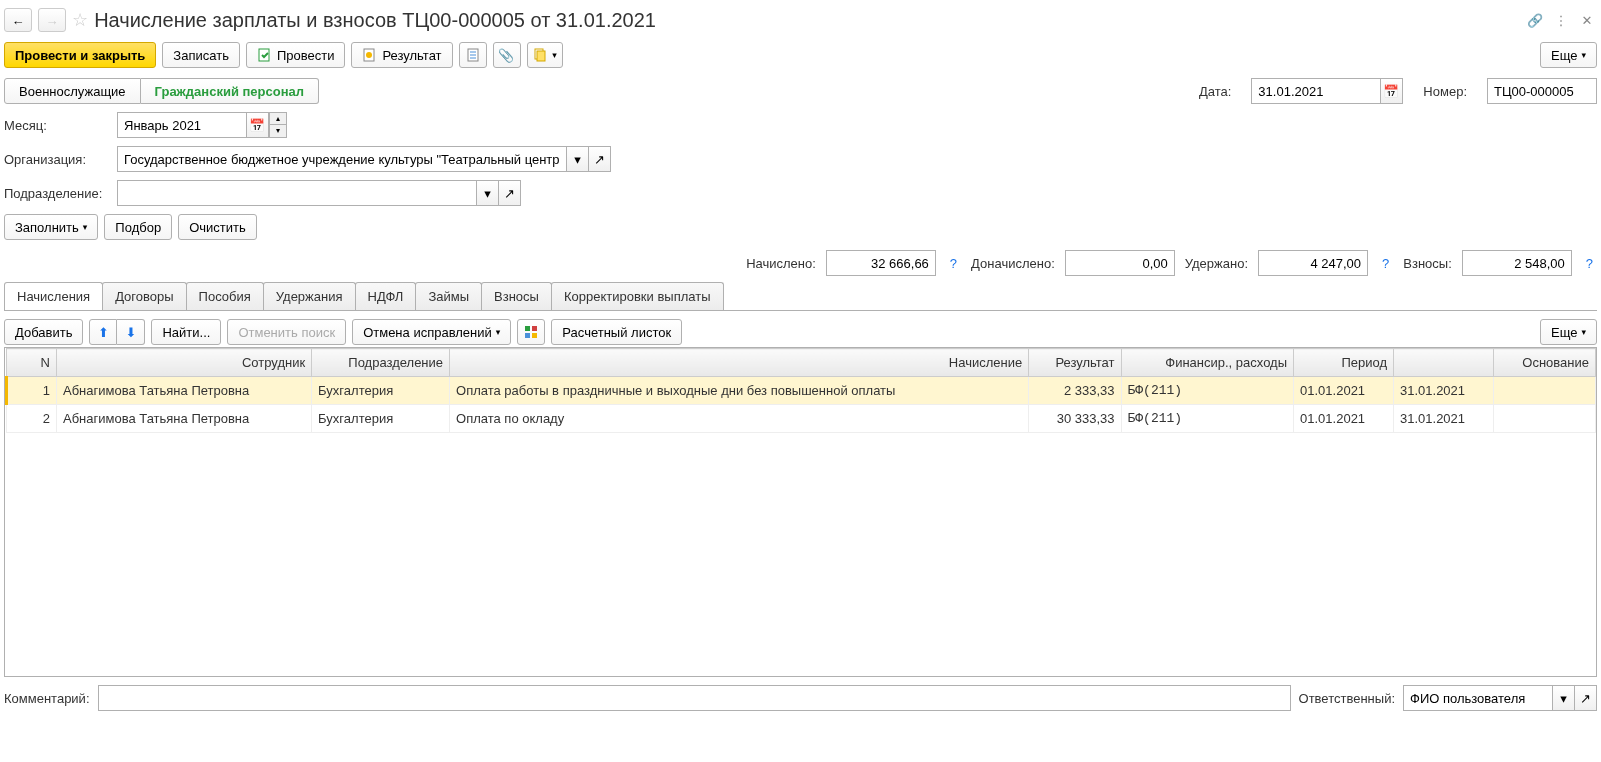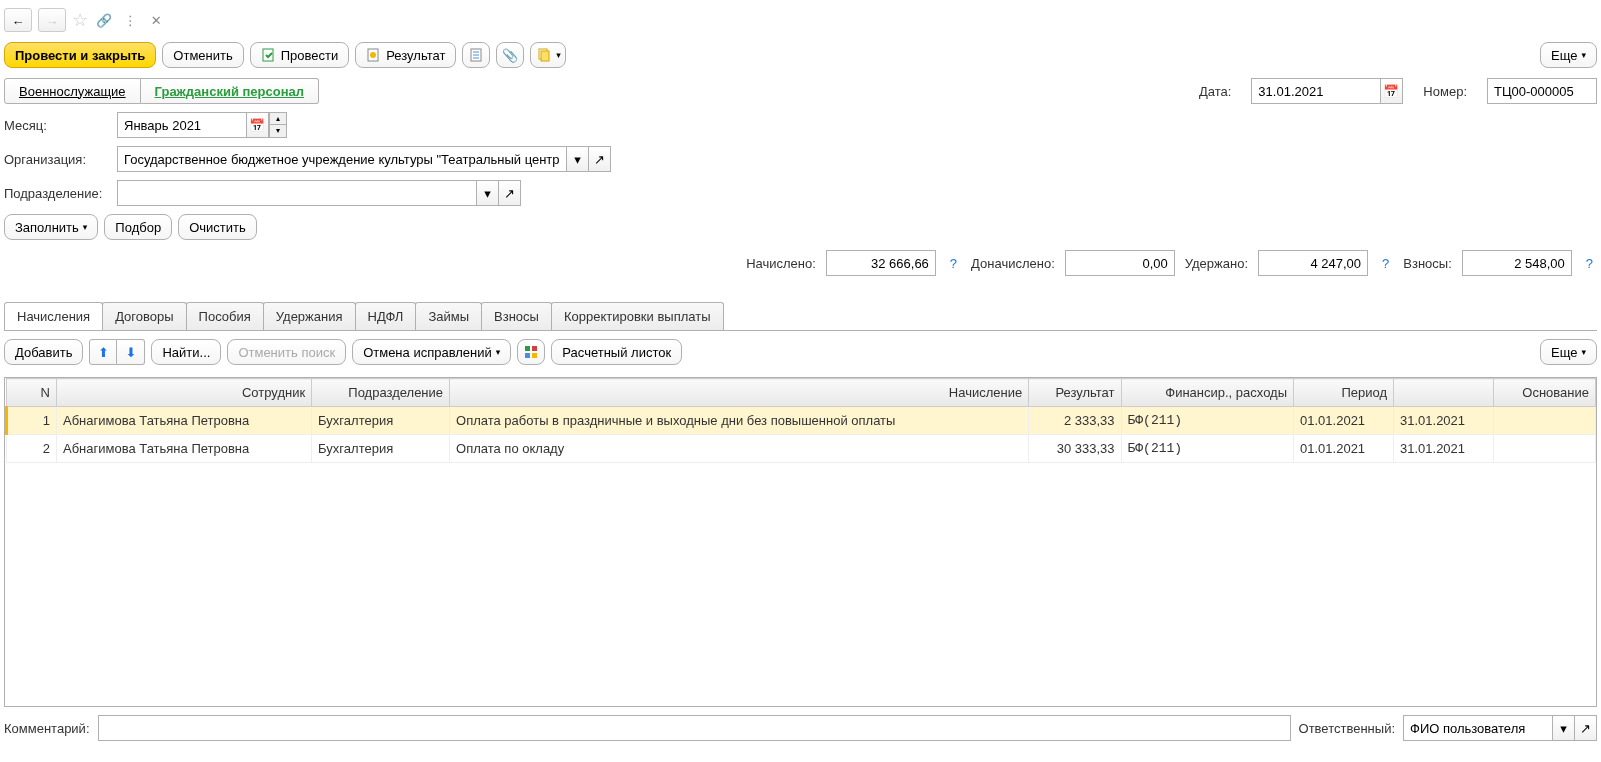--- a/index.html
+++ b/index.html
@@ -3,44 +3,44 @@
 <meta charset="utf-8">
 <style>
 * { box-sizing: border-box; margin: 0; padding: 0; font-family: Arial, sans-serif; font-size: 13px; }
 body { background: #fff; color: #333; padding: 4px; }
 .header { display: flex; align-items: center; gap: 6px; padding: 4px 0; }
 .nav-btn { width: 28px; height: 24px; border: 1px solid #ccc; background: linear-gradient(#fff,#f0f0f0); border-radius: 3px; display: inline-flex; align-items: center; justify-content: center; cursor: pointer; }
 .star-icon { color: #ccc; font-size: 18px; cursor: pointer; }
 .title { font-size: 20px; font-weight: normal; flex: 1; }
 .win-btn { width: 20px; height: 20px; color: #888; cursor: pointer; display: inline-flex; align-items: center; justify-content: center; }
 .toolbar { display: flex; align-items: center; gap: 6px; padding: 6px 0; }
-.btn { height: 26px; padding: 0 10px; border: 1px solid #b0b0b0; background: linear-gradient(#fff,#f5f5f5); border-radius: 8px; cursor: pointer; display: inline-flex; align-items: center; gap: 4px; }
+.btn { height: 26px; padding: 0 10px; border: 1px solid #b0b0b0; background: linear-gradient(#fff,#f5f5f5); border-radius: 3px; cursor: pointer; display: inline-flex; align-items: center; gap: 4px; }
 .btn.primary { background: linear-gradient(#ffe066,#ffd700); border-color: #d4a800; font-weight: bold; }
 .btn.icon-only { width: 28px; padding: 0; justify-content: center; }
 .icon-svg { width: 16px; height: 16px; }
 .segment-row { display: flex; align-items: center; gap: 20px; padding: 4px 0; }
 .segment { display: flex; }
-.seg-btn { height: 26px; padding: 0 14px; border: 1px solid #b0b0b0; background: linear-gradient(#fff,#f5f5f5); cursor: pointer; text-decoration: underline; }
+.seg-btn { height: 26px; padding: 0 14px; border: 1px solid #b0b0b0; background: linear-gradient(#fff,#f5f5f5); cursor: pointer; }
 .seg-btn:first-child { border-radius: 3px 0 0 3px; }
 .seg-btn:last-child { border-radius: 0 3px 3px 0; border-left: none; }
 .seg-btn.active { color: #2a9d3e; font-weight: bold; }
 .field-row { display: flex; align-items: center; gap: 8px; padding: 4px 0; }
 .label { min-width: 105px; }
 .input-wrap { display: flex; align-items: stretch; }
 .text-input { height: 26px; border: 1px solid #b0b0b0; padding: 0 6px; background: #fff; }
 .input-btn { width: 22px; height: 26px; border: 1px solid #b0b0b0; border-left: none; background: linear-gradient(#fff,#f0f0f0); cursor: pointer; display: inline-flex; align-items: center; justify-content: center; font-size: 11px; }
 .spinner { display: flex; flex-direction: column; }
 .spin-btn { width: 18px; height: 13px; border: 1px solid #b0b0b0; background: #f0f0f0; cursor: pointer; font-size: 8px; line-height: 8px; display:inline-flex; align-items:center; justify-content:center;}
 .totals-row { display: flex; align-items: center; gap: 10px; padding: 6px 0; justify-content: flex-end; }
 .total-input { height: 26px; border: 1px solid #b0b0b0; padding: 0 6px; text-align: right; width: 110px; }
 .help { color: #1a73e8; cursor: pointer; padding: 0 4px; }
-.tabs { display: flex; border-bottom: 1px solid #b0b0b0; margin-top: 20px; }
+.tabs { display: flex; border-bottom: 1px solid #b0b0b0; margin-top: 0; }
 .tab { padding: 6px 12px; border: 1px solid #b0b0b0; border-bottom: none; background: linear-gradient(#f8f8f8,#ececec); cursor: pointer; margin-right: -1px; border-radius: 3px 3px 0 0; }
 .tab.active { background: #fff; position: relative; z-index: 1; }
-.tab-toolbar { display: flex; align-items: center; gap: 6px; padding: 8px 0 12px; }
+.tab-toolbar { display: flex; align-items: center; gap: 6px; padding: 8px 0 2px; }
 .btn.disabled { color: #aaa; }
 .arrow-btn { width: 28px; height: 26px; border: 1px solid #b0b0b0; background: linear-gradient(#fff,#f5f5f5); cursor: pointer; display:inline-flex; align-items:center; justify-content:center; }
 .table-wrap { border: 1px solid #b0b0b0; height: 330px; overflow: auto; }
 table { width: 100%; border-collapse: collapse; }
 th { background: linear-gradient(#fafafa,#e8e8e8); border: 1px solid #ccc; padding: 6px; text-align: right; font-weight: normal; font-size: 13px; }
 td { border: 1px solid #eee; padding: 6px; }
 tr.selected td { background: #fff6d0; }
 tr.selected td:first-child { border-left: 3px solid #f5b800; }
 .num-col { width: 50px; text-align: right; }
 .result-col { text-align: right; }
@@ -49,28 +49,29 @@
 .footer .text-input { flex: 0 0 auto; }
 .spacer { flex: 1; }
 </style>
 </head>
 <body>
 
 <div class="header">
   <button class="nav-btn">←</button>
   <button class="nav-btn" style="color:#ccc">→</button>
   <span class="star-icon">☆</span>
+  <span class="title">Начисление зарплаты и взносов ТЦ00-000005 от 31.01.2021</span>
   <span class="win-btn">🔗</span>
   <span class="win-btn">⋮</span>
   <span class="win-btn">✕</span>
 </div>
 
 <div class="toolbar">
   <button class="btn primary">Провести и закрыть</button>
-  <button class="btn">Отменить</button>
+  <button class="btn">Записать</button>
   <button class="btn">
     <svg class="icon-svg" viewBox="0 0 16 16">
         <rect x="2" y="2" width="10" height="12" fill="#fff" stroke="#2a9d3e"></rect>
         <path d="M5 8 l2 2 l4 -4" stroke="#2a9d3e" fill="none" stroke-width="2"></path>
       </svg>
     <span>Провести</span>
   </button>
   <button class="btn">
     <svg class="icon-svg" viewBox="0 0 16 16">
         <rect x="2" y="2" width="10" height="12" fill="#fff" stroke="#888"></rect>

